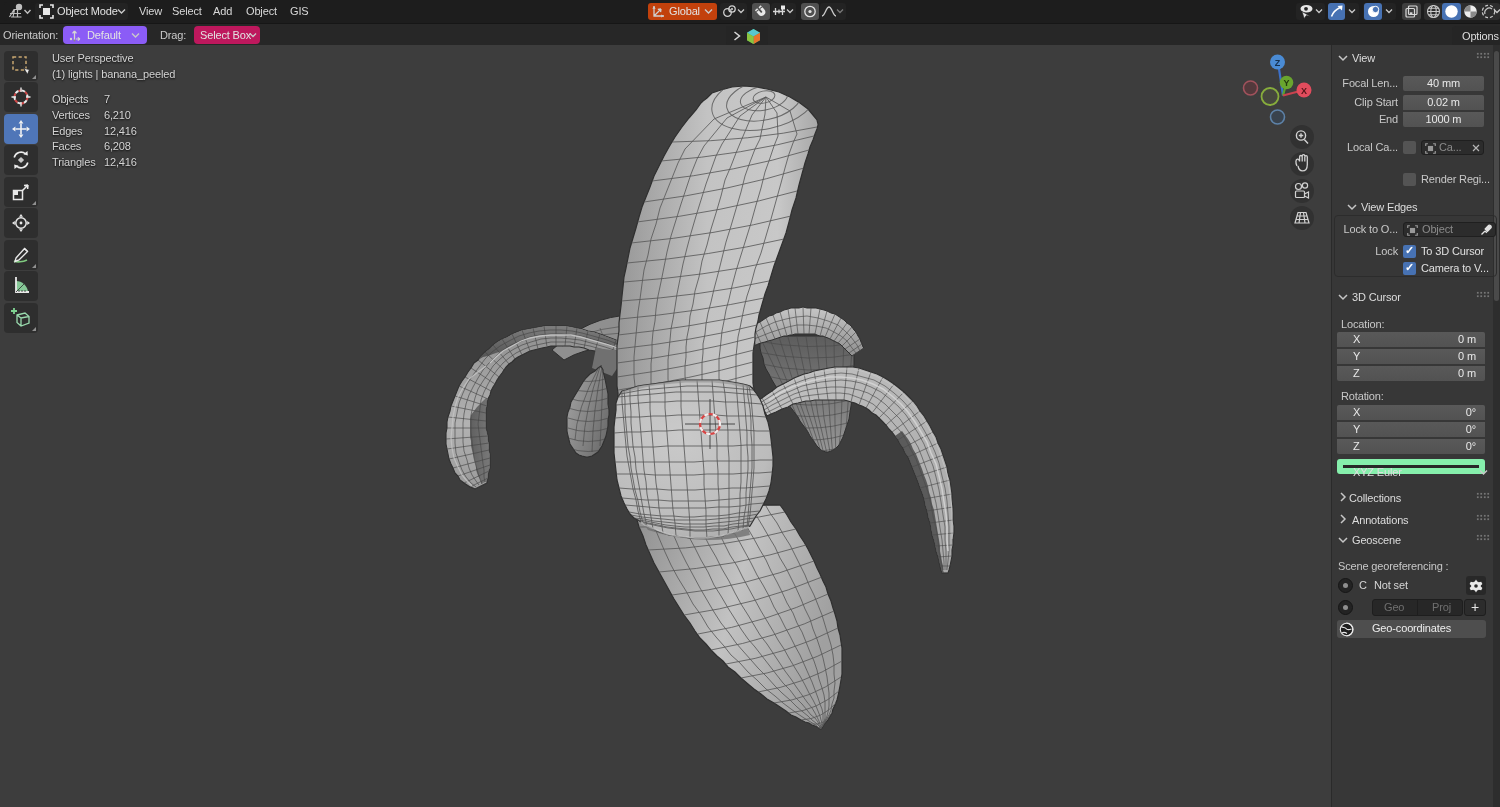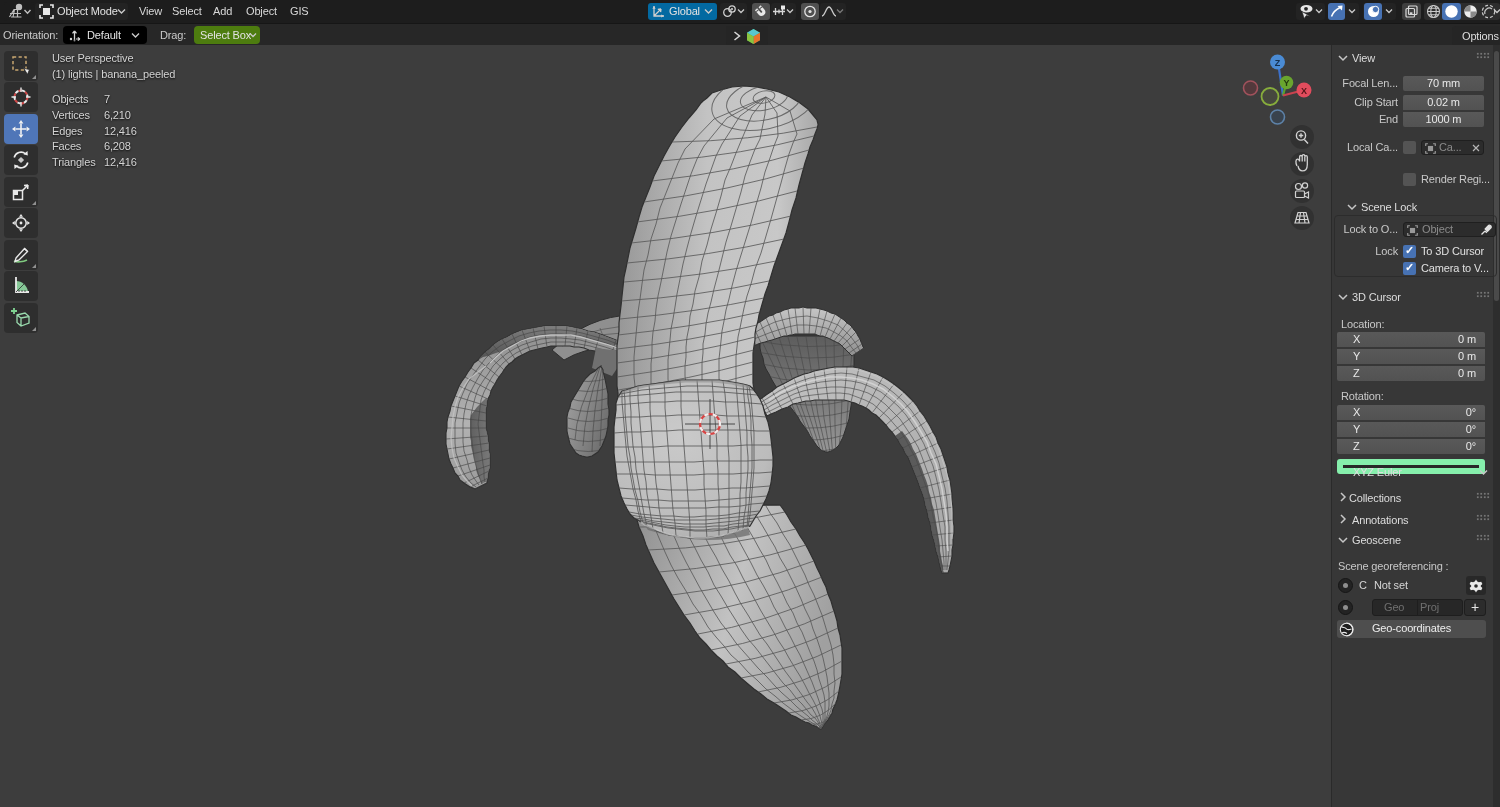--- a/index.html
+++ b/index.html
@@ -51,21 +51,21 @@
     <svg class="abs" style="left:82px;top:5px;" width="9" height="7" viewBox="0 0 9 7">
           <path d="M1 1.5 l3.5 3.5 3.5-3.5" stroke="#c9c9c9" stroke-width="1.4" fill="none"></path>
         </svg>
   </div>
   <div class="mnu" style="left:139px;">View</div>
   <div class="mnu" style="left:172px;">Select</div>
   <div class="mnu" style="left:213px;">Add</div>
   <div class="mnu" style="left:246px;">Object</div>
   <div class="mnu" style="left:290px;text-align:center;">GIS</div>
 
-  <div class="pill" style="left:648px;top:3px;width:69px;height:17px;background:#0369a1;">
+  <div class="pill" style="left:648px;top:3px;width:69px;height:17px;background:#c2410c;">
     <svg class="abs" style="left:3px;top:1px;" width="15" height="15" viewBox="0 0 15 15">
       <path d="M3 2 V12 H13 M3 12 L10 5 M10 5 l-3.2 0.4 M10 5 l-0.4 3.2" stroke="#cfcfcf" stroke-width="1.3" fill="none"></path>
       <path d="M3 2 l-1.6 2.8 h3.2 Z M13 12 l-2.8 -1.6 v3.2 Z" fill="#cfcfcf"></path>
     </svg>
     <span style="position:absolute;left:21px;top:1px;line-height:15px;">Global</span>
     <svg class="abs" style="left:56px;top:5px;" width="9" height="7" viewBox="0 0 9 7">
           <path d="M1 1.5 l3.5 3.5 3.5-3.5" stroke="#c9c9c9" stroke-width="1.4" fill="none"></path>
         </svg>
   </div>
 
@@ -173,34 +173,34 @@
     <circle cx="7.5" cy="7.5" r="6.2" fill="none" stroke="#c9c9c9" stroke-width="1.2" stroke-dasharray="3 2"></circle>
     <path d="M4 10 A4.5 4.5 0 0 1 11 5" stroke="#c9c9c9" stroke-width="1.2" fill="none"></path>
   </svg>
   <svg class="abs" style="left:1494px;top:8px;" width="6" height="7" viewBox="0 0 6 7">
         <path d="M0 1.5 l3 3 3-3" stroke="#c9c9c9" stroke-width="1.3" fill="none"></path>
       </svg>
 </div>
 
 <div id="bar2">
   <div class="lbl" style="left:3px;top:4px;color:#cacaca;">Orientation:</div>
-  <div class="pill" style="left:63px;top:2px;width:84px;height:18px;background:#000000;border-radius:4px;">
+  <div class="pill" style="left:63px;top:2px;width:84px;height:18px;background:#8b5cf6;border-radius:4px;">
     <svg class="abs" style="left:5px;top:2px;" width="14" height="14" viewBox="0 0 14 14">
       <path d="M6.5 12 V3 M6.5 3 l-2 2.4 M6.5 3 l2 2.4" stroke="#d5d5d5" stroke-width="1.3" fill="none"></path>
       <path d="M8 11 h4 M12 11 l-2.2-1.6 M12 11 l-2.2 1.6" stroke="#d5d5d5" stroke-width="1.1" fill="none"></path>
       <circle cx="3" cy="11" r="1.2" fill="#d5d5d5"></circle>
           <circle cx="6.5" cy="12.5" r="1" fill="#888"></circle>
     </svg>
     <span style="position:absolute;left:24px;top:2px;line-height:15px;">Default</span>
     <svg class="abs" style="left:68px;top:6px;" width="9" height="7" viewBox="0 0 9 7">
           <path d="M1 1.5 l3.5 3.5 3.5-3.5" stroke="#c9c9c9" stroke-width="1.4" fill="none"></path>
         </svg>
   </div>
   <div class="lbl" style="left:160px;top:4px;color:#cacaca;">Drag:</div>
-  <div class="pill" style="left:194px;top:2px;width:66px;height:18px;background:#4d7c0f;border-radius:4px;">
+  <div class="pill" style="left:194px;top:2px;width:66px;height:18px;background:#be185d;border-radius:4px;">
     <span style="position:absolute;left:6px;top:2px;line-height:15px;">Select Box</span>
     <svg class="abs" style="left:55px;top:6px;" width="9" height="7" viewBox="0 0 9 7">
           <path d="M1 1.5 l3 3 3-3" stroke="#c9c9c9" stroke-width="1.3" fill="none"></path>
         </svg>
   </div>
 
   <div class="pill" style="left:726px;top:2px;width:42px;height:20px;background:#252525;border-radius:0 0 4px 4px;">
     <svg class="abs" style="left:7px;top:5px;" width="8" height="10" viewBox="0 0 8 10">
           <path d="M1.5 1 l5 4 -5 4" stroke="#d8d8d8" stroke-width="1.5" fill="none"></path>
         </svg>
@@ -478,21 +478,21 @@
 <div id="sidebar">
   <div class="abs" style="right:0;top:0;width:7px;height:762px;background:#2d2d2d;"></div>
   <div class="abs" style="right:1px;top:6px;width:5px;height:250px;background:#4a4a4a;border-radius:2.5px;"></div>
 
   <svg class="abs" style="left:6px;top:9px;" width="10" height="8" viewBox="0 0 10 8">
         <path d="M1 2 l4 4 4-4" stroke="#c6c6c6" stroke-width="1.5" fill="none"></path>
       </svg>
   <div class="hdr" style="left:20px;top:6px;">View</div>
   <div class="grip" style="left:144px;top:7px;"></div>
   <div class="lbl" style="left:0px;top:31px;width:66px;text-align:right;">Focal Len...</div>
-  <div class="fld" style="left:71px;top:31px;width:81px;text-align:center;">70 mm</div>
+  <div class="fld" style="left:71px;top:31px;width:81px;text-align:center;">40 mm</div>
   <div class="lbl" style="left:0px;top:50px;width:66px;text-align:right;">Clip Start</div>
   <div class="fld" style="left:71px;top:50px;width:81px;text-align:center;border-radius:2px 2px 0 0;">0.02 m</div>
   <div class="lbl" style="left:0px;top:67px;width:66px;text-align:right;">End</div>
   <div class="fld" style="left:71px;top:67px;width:81px;text-align:center;border-radius:0 0 2px 2px;">1000 m</div>
   <div class="lbl" style="left:0px;top:95px;width:66px;text-align:right;">Local Ca...</div>
   <div class="cb" style="left:71px;top:96px;"></div>
   <div class="pill dark" style="left:89px;top:95px;width:63px;height:15px;background:#2c2c2c;border:1px solid #1f1f1f;">
     <svg class="abs" style="left:3px;top:2px;" width="11" height="11" viewBox="0 0 15 15">
       <rect x="4" y="4" width="7" height="7" fill="#999"></rect>
       <path d="M1 4 V1 H4 M11 1 H14 V4 M14 11 V14 H11 M4 14 H1 V11" stroke="#999" stroke-width="1.6" fill="none"></path>
@@ -501,21 +501,21 @@
     <svg class="abs" style="left:50px;top:3px;" width="8" height="8" viewBox="0 0 8 8">
           <path d="M1 1 L7 7 M7 1 L1 7" stroke="#b5b5b5" stroke-width="1.2"></path>
         </svg>
   </div>
   <div class="cb" style="left:71px;top:128px;"></div>
   <div class="lbl" style="left:89px;top:127px;">Render Regi...</div>
 
   <svg class="abs" style="left:15px;top:158px;" width="10" height="8" viewBox="0 0 10 8">
         <path d="M1 2 l4 4 4-4" stroke="#c6c6c6" stroke-width="1.5" fill="none"></path>
       </svg>
-  <div class="hdr" style="left:29px;top:155px;">Scene Lock</div>
+  <div class="hdr" style="left:29px;top:155px;">View Edges</div>
   <div class="abs" style="left:2px;top:170px;width:163px;height:62px;border:1px solid #2c2c2c;border-radius:4px;"></div>
   <div class="lbl" style="left:0px;top:177px;width:66px;text-align:right;">Lock to O...</div>
   <div class="pill dark" style="left:71px;top:177px;width:93px;height:15px;background:#2c2c2c;border:1px solid #1f1f1f;">
     <svg class="abs" style="left:3px;top:2px;" width="11" height="11" viewBox="0 0 15 15">
       <rect x="4" y="4" width="7" height="7" fill="#999"></rect>
       <path d="M1 4 V1 H4 M11 1 H14 V4 M14 11 V14 H11 M4 14 H1 V11" stroke="#999" stroke-width="1.6" fill="none"></path>
     </svg>
     <span style="position:absolute;left:18px;top:0px;line-height:13px;color:#8b8b8b;">Object</span>
     <svg class="abs" style="left:76px;top:1px;" width="12" height="12" viewBox="0 0 12 12">
       <path d="M1.5 10.5 L5 7 M5 7 l1.8 1.8 M10.5 1.5 a2 2 0 0 1 0 2.8 L7.5 7.3 5.2 5 8 2 a2 2 0 0 1 2.5 -0.5" fill="#e2e2e2" stroke="#e2e2e2" stroke-width="1.3"></path>
@@ -591,21 +591,21 @@
     <svg class="abs" style="left:3px;top:3px;" width="14" height="14" viewBox="0 0 14 14">
       <path d="M7 0.5 L8.2 2.6 A4.6 4.6 0 0 1 9.8 3.2 L12.2 2.8 L13.4 4.9 L11.8 6.6 A4.6 4.6 0 0 1 11.8 7.4 L13.4 9.1 L12.2 11.2 L9.8 10.8 A4.6 4.6 0 0 1 8.2 11.4 L7 13.5 L5.8 11.4 A4.6 4.6 0 0 1 4.2 10.8 L1.8 11.2 L0.6 9.1 L2.2 7.4 A4.6 4.6 0 0 1 2.2 6.6 L0.6 4.9 L1.8 2.8 L4.2 3.2 A4.6 4.6 0 0 1 5.8 2.6 Z" fill="#e8e8e8"></path>
       <circle cx="7" cy="7" r="1.8" fill="#282828"></circle>
     </svg>
   </div>
   <div class="abs" style="left:6px;top:555px;width:15px;height:15px;border-radius:50%;background:#232323;border:1px solid #161616;"></div>
   <div class="abs" style="left:11px;top:560px;width:5px;height:5px;border-radius:50%;background:#8e8e8e;"></div>
   <div class="pill" style="left:40px;top:554px;width:91px;height:17px;background:#272727;border:1px solid #1e1e1e;"></div>
   <div class="lbl" style="left:52px;top:555px;color:#6f6f6f;">Geo</div>
   <div class="abs" style="left:85px;top:555px;width:1px;height:15px;background:#1e1e1e;"></div>
-  <div class="lbl" style="left:88px;top:555px;color:#6f6f6f;">Proj</div>
+  <div class="lbl" style="left:100px;top:555px;color:#6f6f6f;">Proj</div>
   <div class="pill" style="left:132px;top:554px;width:22px;height:17px;background:#2c2c2c;border:1px solid #1e1e1e;">
     <span style="position:absolute;left:6px;top:0;line-height:15px;color:#e6e6e6;font-size:14px;">+</span>
   </div>
   <div class="pill" style="left:5px;top:575px;width:149px;height:18px;background:#4e4e4e;">
     <span style="position:absolute;left:0;right:0;top:2px;text-align:center;color:#ededed;">Geo-coordinates</span>
   </div>
   <svg class="abs" style="left:7px;top:577px;" width="15" height="15" viewBox="0 0 15 15">
     <circle cx="7.5" cy="7.5" r="6.5" fill="#1e1e1e"></circle>
     <path d="M7.5 1 a6.5 6.5 0 0 1 0 13 M2 4.5 c2 1.5 4 0.5 5 2 c1 1.5 4 1 5.5 0.5 M3 11 c1.5-1 3.5-0.5 5 0.5" stroke="#e8e8e8" stroke-width="1.2" fill="none"></path>
     <circle cx="7.5" cy="7.5" r="6.2" fill="none" stroke="#e8e8e8" stroke-width="1.1"></circle>

